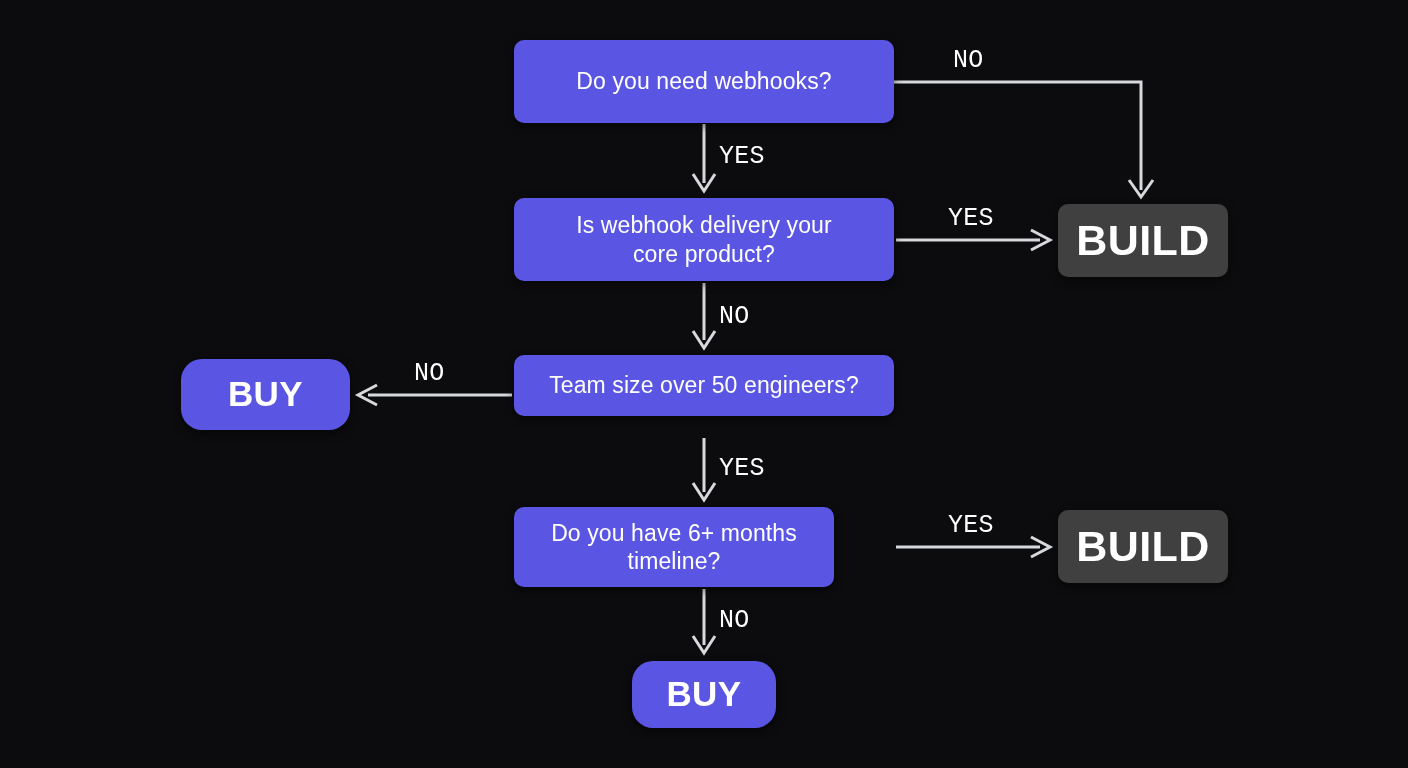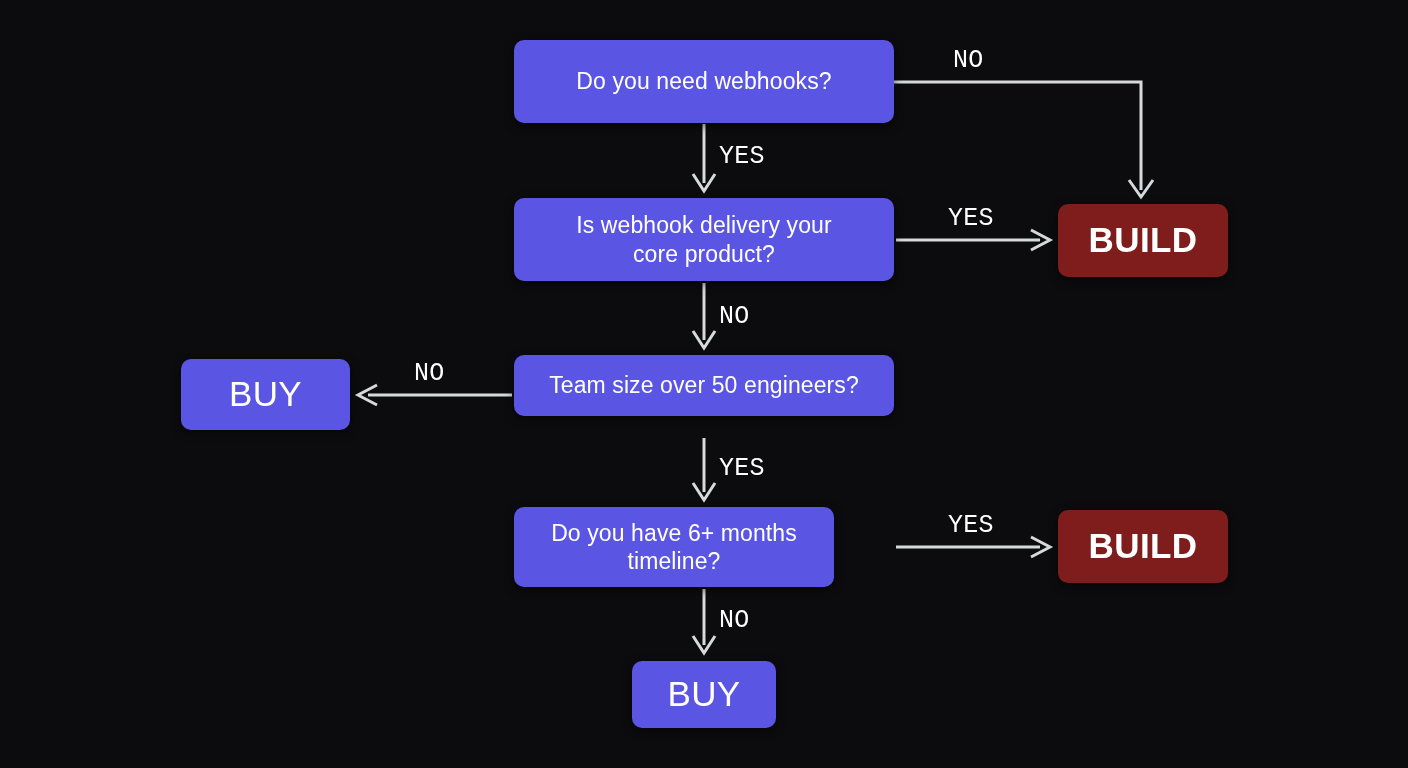--- a/index.html
+++ b/index.html
@@ -39,26 +39,27 @@
     padding: 4px 14px;
   }
   .node-decision {
     background: #5a55e3;
     font-size: 23px;
     font-weight: 400;
   }
   .node-terminal-buy {
     background: #5a55e3;
     font-size: 35px;
-    font-weight: 400;
+    font-weight: 700;
     letter-spacing: 0.4px;
+    border-radius: 21px;
   }
   .node-terminal-build {
-    background: #7f1d1d;
-    font-size: 35px;
+    background: #404040;
+    font-size: 43px;
     font-weight: 700;
     letter-spacing: 0.4px;
   }
 
   
   #node-webhooks      { left: 514px; top: 40px;  width: 380px; height: 83px; }
   #node-core-product  { left: 514px; top: 198px; width: 380px; height: 83px; }
   #node-team-size     { left: 514px; top: 355px; width: 380px; height: 61px; }
   #node-timeline      { left: 514px; top: 507px; width: 320px; height: 80px; }
   #node-build-top     { left: 1058px; top: 204px; width: 170px; height: 73px; }

